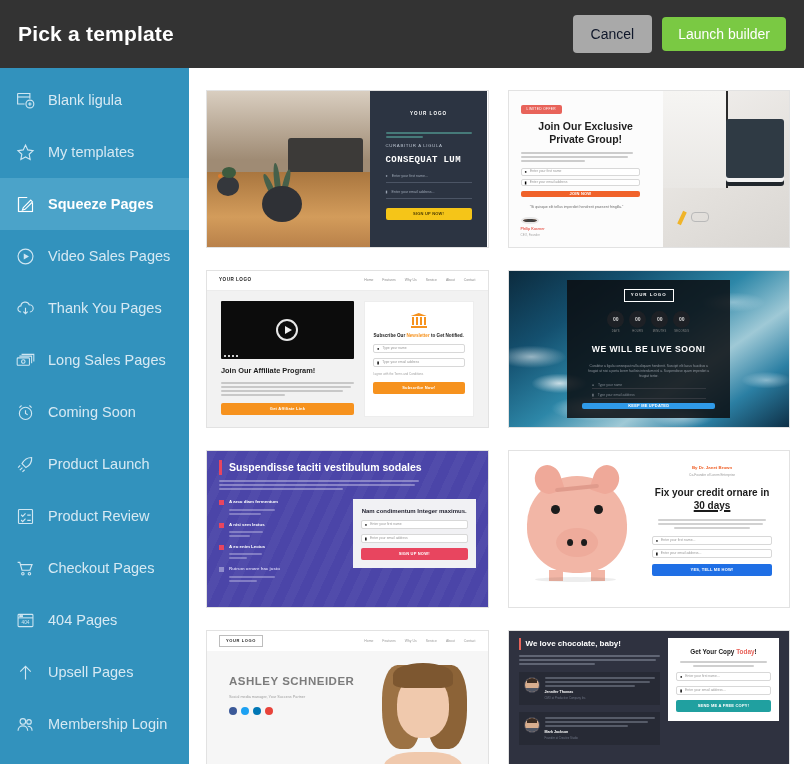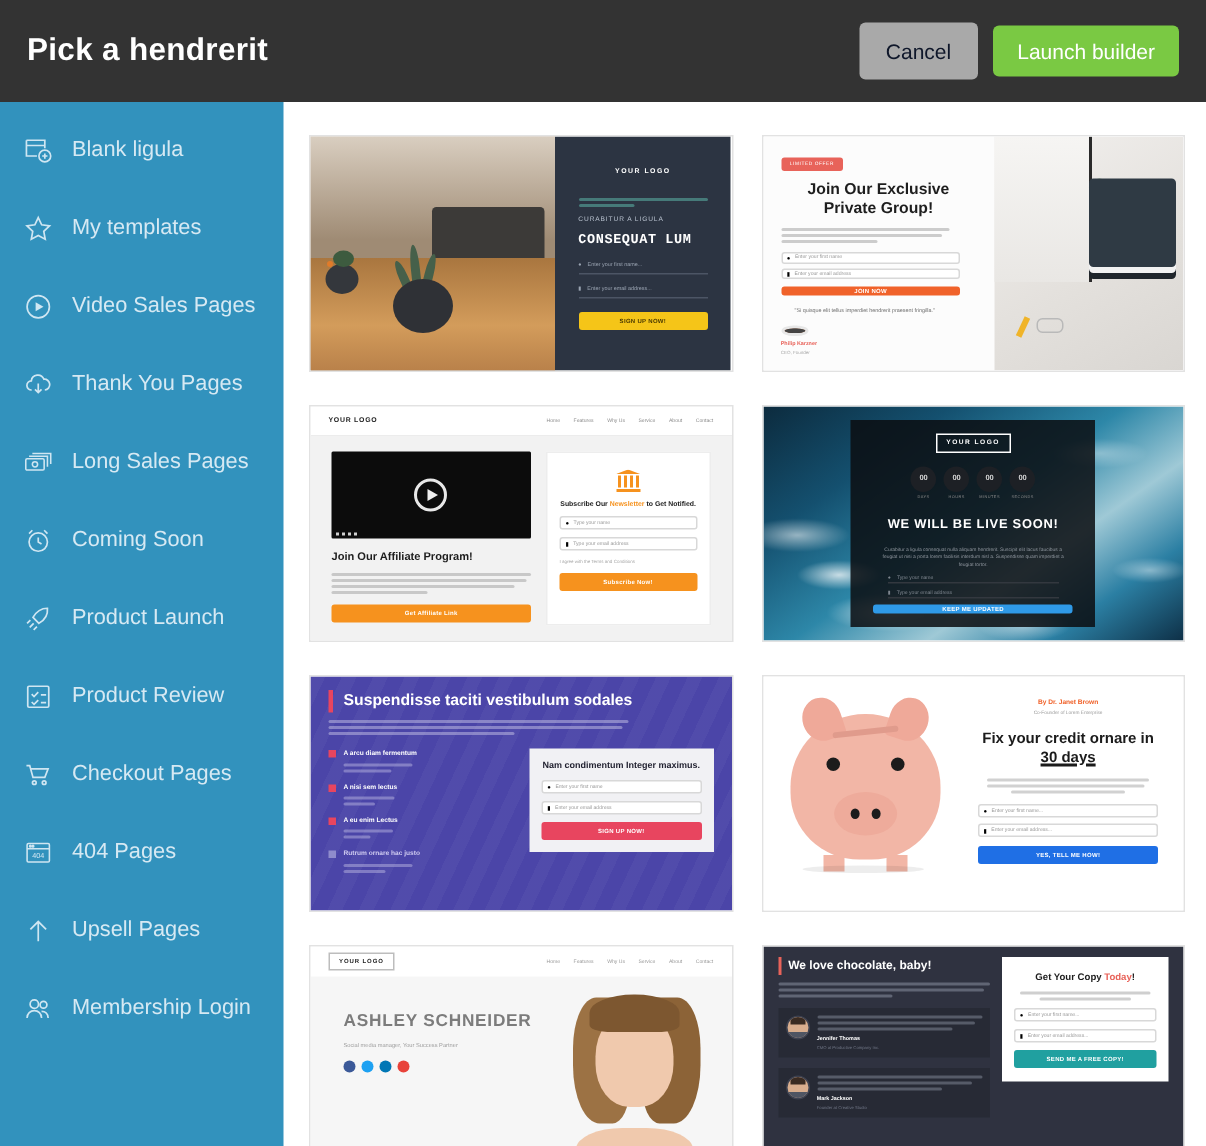--- a/index.html
+++ b/index.html
@@ -314,21 +314,21 @@
   .t8-ch em { color:#e8635a; font-style:normal; }
   .t8-cp { color:#a0a0a0; text-align:center; width:92%; }
   .t8-cta { background:#20a0a0; width:100%; }
 </style>
 </head>
 <body>
 
 <div class="app">
 
   <div class="header">
-    <div class="header-title">Pick a hendrerit</div>
+    <div class="header-title">Pick a template</div>
     <div class="header-actions">
       <button class="btn btn-cancel">Cancel</button>
       <button class="btn btn-launch">Launch builder</button>
     </div>
   </div>
 
   <div class="body">
 
     <div class="sidebar">
 
@@ -347,20 +347,31 @@
 
       <div class="nav-item">
         <span class="nav-ico">
           <svg viewBox="0 0 24 24" fill="none" stroke="#cfe6f2" stroke-width="1.3">
             <path d="M12 3.5l2.6 5.5 6 .8-4.4 4.2 1.1 6-5.3-2.9L6.7 20l1.1-6L3.4 9.8l6-.8z"></path>
           </svg>
         </span>
         <span class="nav-label">My templates</span>
       </div>
 
+      <div class="nav-item active">
+        <span class="nav-ico">
+          <svg viewBox="0 0 24 24" fill="none" stroke="#ffffff" stroke-width="1.3">
+            <path d="M4 4h10M4 4v16h16V10"></path>
+              <path d="M20 20H4"></path>
+              <path d="M4 20V4"></path>
+            <path d="M9.5 15.5l8.5-8.5 2 2-8.5 8.5-3 1z"></path>
+          </svg>
+        </span>
+        <span class="nav-label">Squeeze Pages</span>
+      </div>
 
       <div class="nav-item">
         <span class="nav-ico">
           <svg viewBox="0 0 24 24" fill="none" stroke="#cfe6f2" stroke-width="1.3">
             <circle cx="12" cy="12" r="8.5"></circle>
               <path d="M10 8.5l6 3.5-6 3.5z" fill="#cfe6f2" stroke="none"></path>
           </svg>
         </span>
         <span class="nav-label">Video Sales Pages</span>
       </div>

